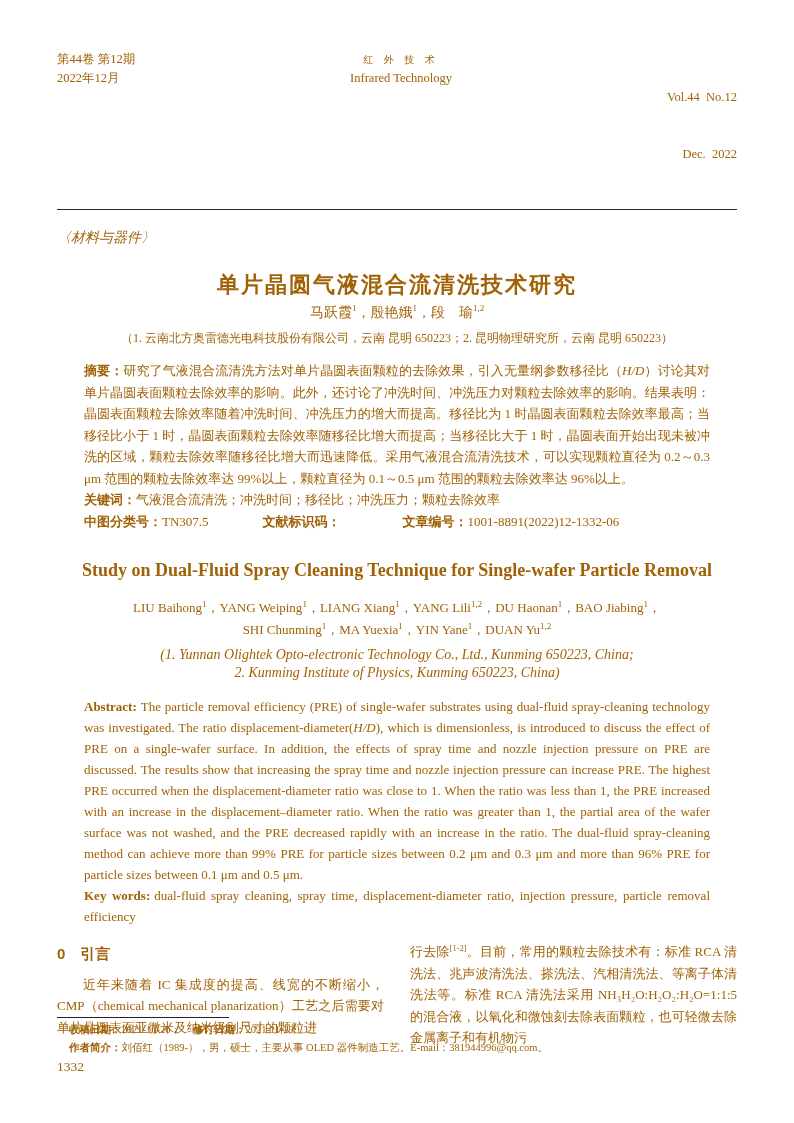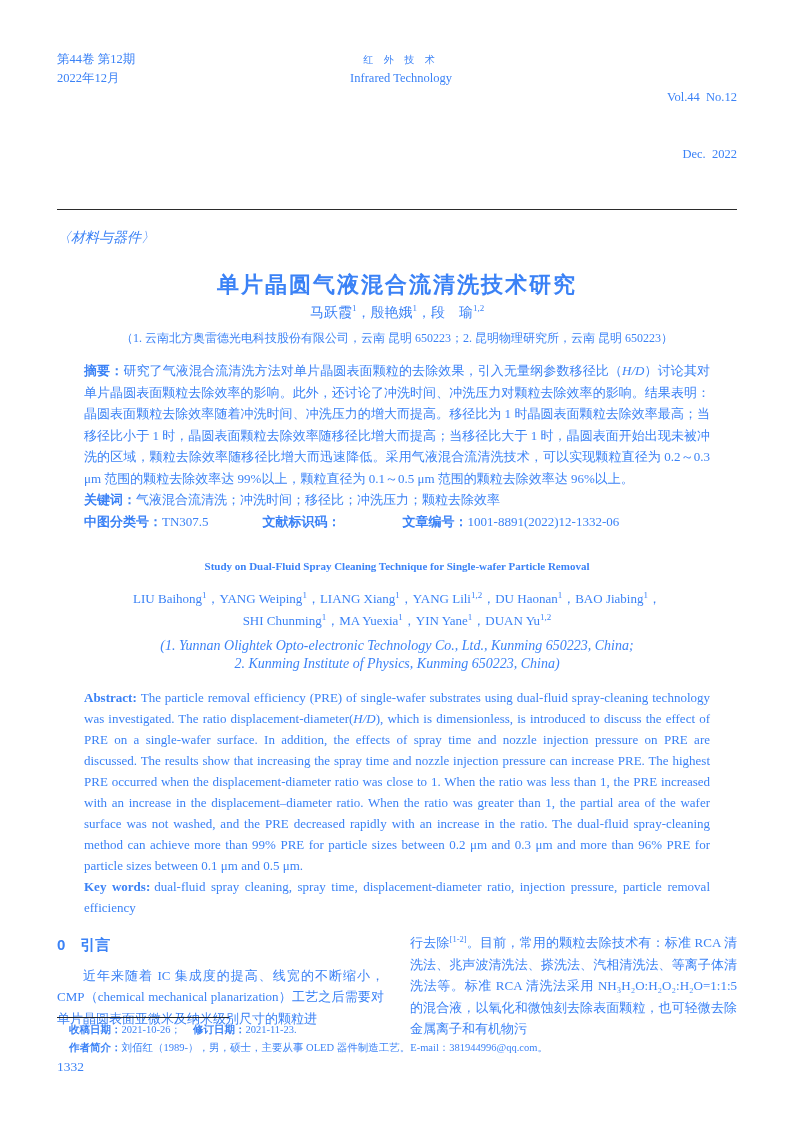--- a/index.html
+++ b/index.html
@@ -1,18 +1,18 @@
 <!DOCTYPE html>
 <html><head>
 <meta charset="utf-8">
 <style>
   html,body { margin:0; padding:0; background:#ffffff; }
   .page {
     position:relative; width:794px; height:1123px; margin:0 auto;
-    background:#ffffff; color:#3b82f6; overflow:hidden;
+    background:#ffffff; color:#a16207; overflow:hidden;
     font-family:"Liberation Serif","DejaVu Serif",serif;
   }
   
   .jheader { display:flex; justify-content:space-between; align-items:flex-start;
     margin:50px 57px 0 57px; font-size:12.5px; line-height:19px; }
   .h-left  { text-align:left; }
   .h-center{ text-align:center; }
   .h-right { text-align:right; white-space:pre; }
   .journal-cn { font-size:10px; letter-spacing:4px; }
   .header-rule { border:0; border-top:1.3px solid #2b2b2b; margin:7px 57px 0 57px; }
@@ -26,21 +26,21 @@
   sup { font-size:9px; line-height:0; }
   .affil-cn { text-align:center; font-size:12px; margin-top:8px; }
 
   .abstract-cn { margin:13px 84px 0 84px; font-size:13px; line-height:21.5px; text-align:justify; }
   .abstract-cn p { margin:0; }
   .lbl-hei { font-family:"Liberation Sans","DejaVu Sans",sans-serif; font-weight:700; }
   .cls { text-align:left; }
   .gap1 { margin-left:54px; }
   .gap2 { margin-left:62px; }
 
-  .title-en { margin:28px 40px 0; text-align:center; font-size:11px; font-weight:700; }
+  .title-en { margin:28px 40px 0; text-align:center; font-size:18px; font-weight:700; }
   .authors-en { text-align:center; font-size:13px; margin-top:4px; }
   .authors-en.first { margin-top:18px; }
   .affil-en { text-align:center; font-size:14px; line-height:17.5px; font-style:italic; }
   .affil-en.first { margin-top:7px; }
 
   .abstract-en { margin:15px 84px 8px 84px; font-size:13px; line-height:21px; text-align:justify; }
   .abstract-en p { margin:0; }
   .abstract-en .lbl-b { font-weight:700; margin-right:4px; }
 
   

